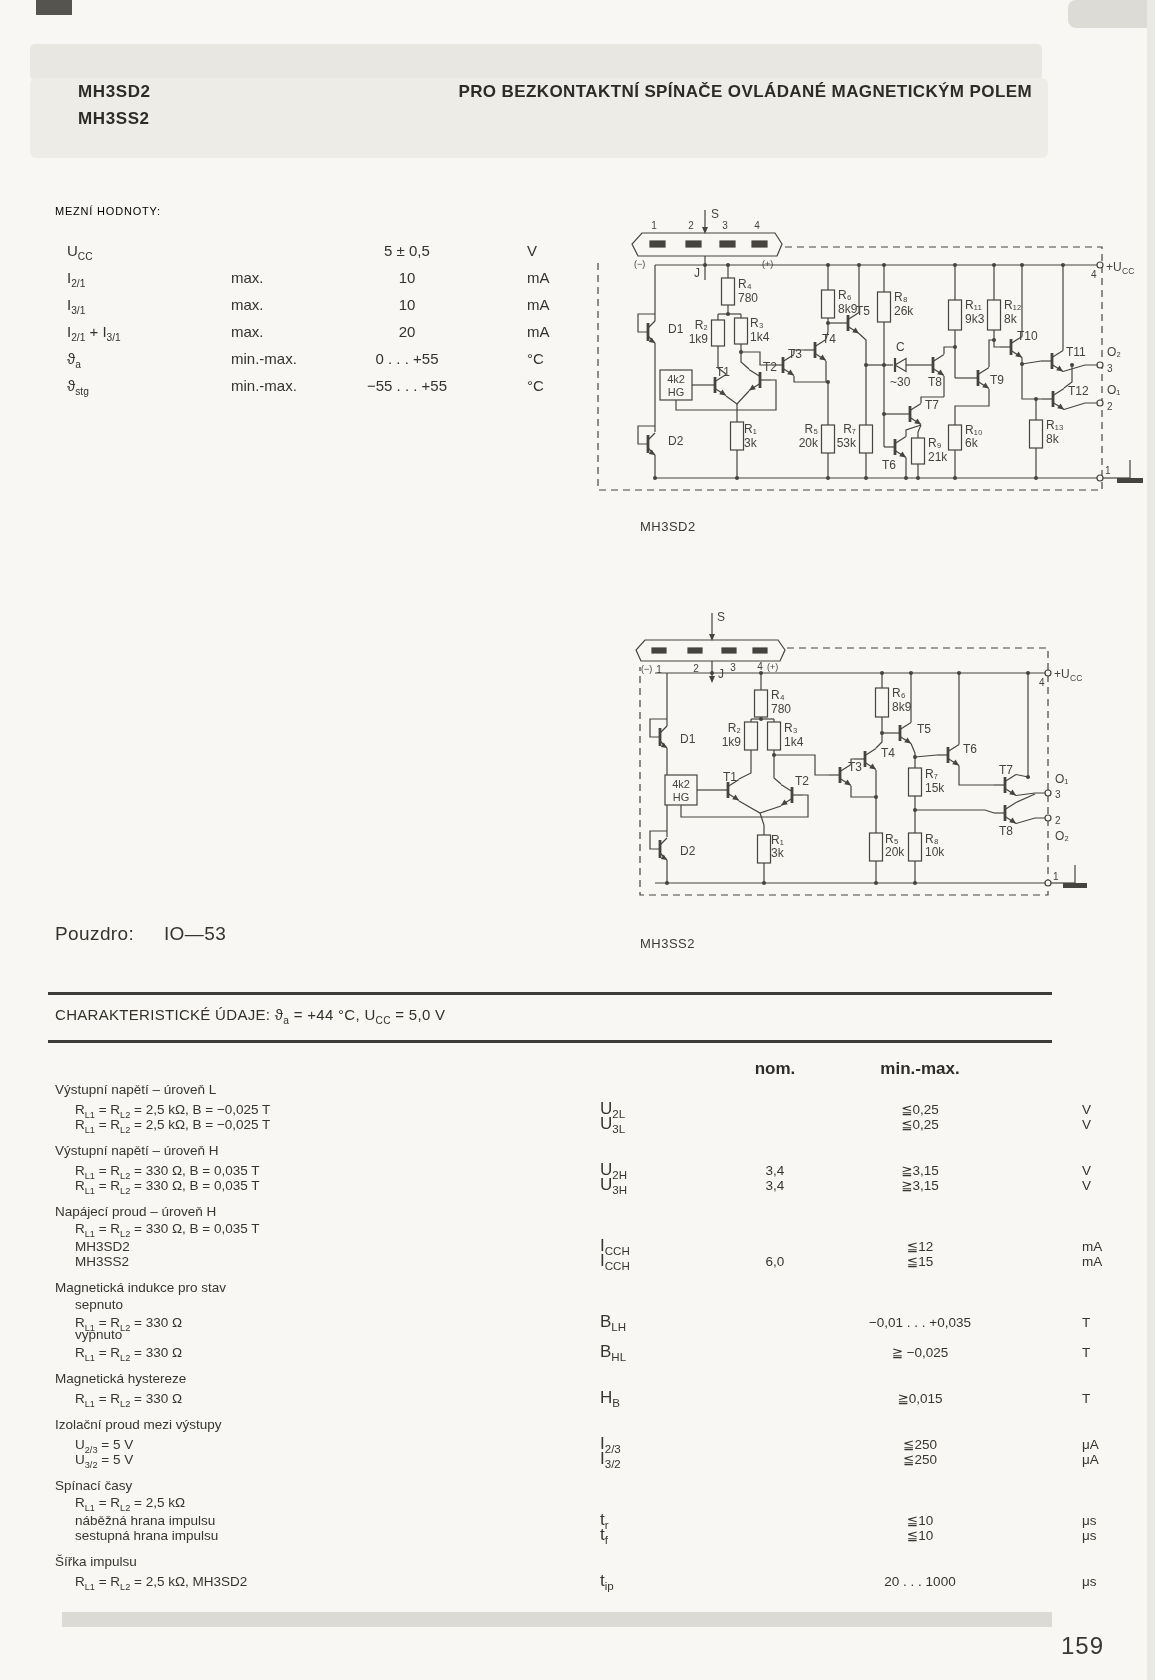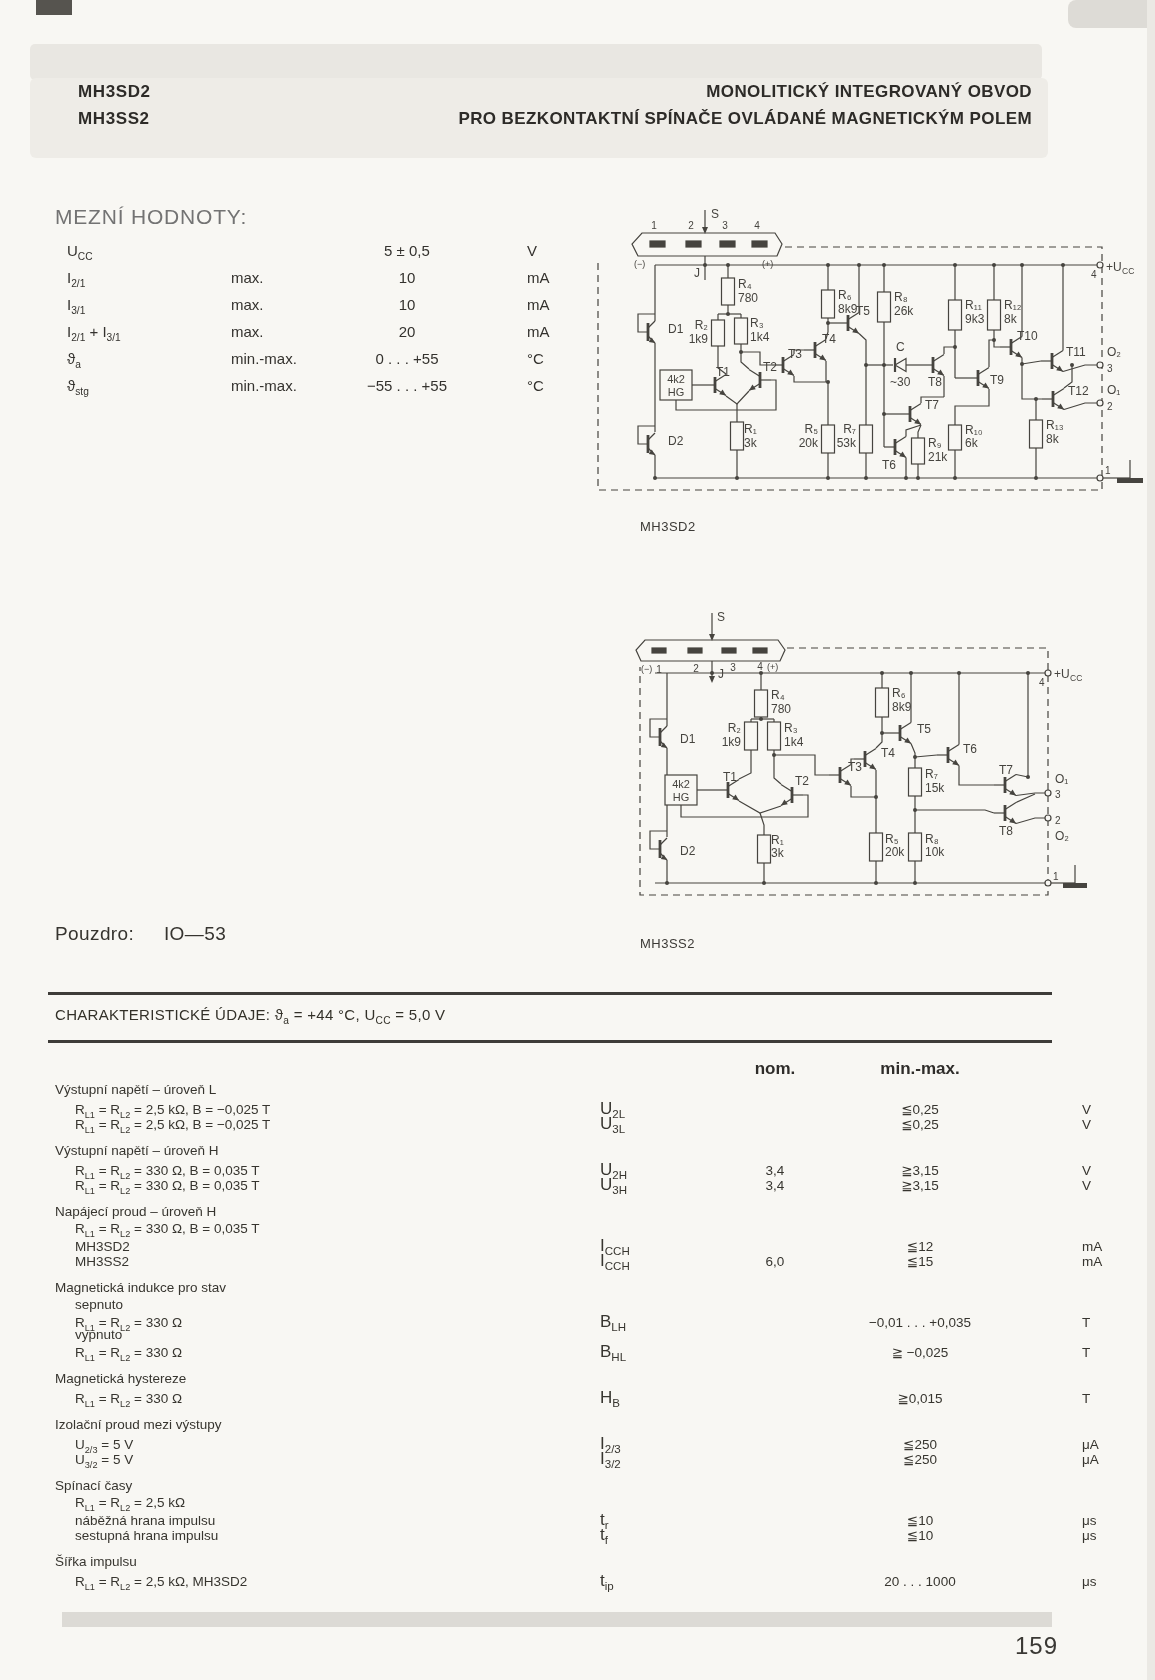--- a/index.html
+++ b/index.html
@@ -8,21 +8,21 @@
     background:#f8f7f3;color:#34322e;
     font-family:"Liberation Sans",sans-serif;
   }
   .abs{position:absolute;}
   sub{font-size:0.68em;line-height:0;}
   .smudge{position:absolute;pointer-events:none;}
   
   .partnos div{font-size:17px;font-weight:bold;letter-spacing:0.6px;line-height:27px;color:#2d2b28;}
   .doctitle{text-align:right;font-size:17px;font-weight:bold;letter-spacing:0.4px;line-height:27px;color:#2d2b28;}
   
-  .lheading{font-size:21px;letter-spacing:0.8px;color:#737373;}
+  .lheading{font-size:11px;letter-spacing:0.8px;color:#000000;}
   .lrow{display:grid;grid-template-columns:150px 115px 150px 1fr;height:27px;font-size:15px;align-items:baseline;margin-left:12px;}
   .lrow .lcond{padding-left:14px;}
   .lrow .lval{text-align:center;}
   .lrow .lunit{padding-left:45px;}
   
   .rule{position:absolute;background:#3e3c38;height:3px;}
   .ctitle-line{font-size:15px;letter-spacing:0.3px;color:#333129;}
   .colhead{position:absolute;font-weight:bold;font-size:17px;text-align:center;color:#2f2d2a;}
   .csec{margin-top:14px;}
   .csec:first-child{margin-top:0;}
@@ -45,21 +45,20 @@
 <div class="smudge" style="left:30px;top:78px;width:1018px;height:80px;background:#eeece7;border-radius:6px;"></div>
 <div class="smudge" style="left:36px;top:0;width:36px;height:15px;background:#56544f;"></div>
 <div class="smudge" style="left:1068px;top:0;width:87px;height:28px;background:#dddbd6;border-radius:8px;"></div>
 <div class="smudge" style="left:1147px;top:0;width:8px;height:1680px;background:#ebe9e4;"></div>
 
 <div class="abs partnos" style="left:78px;top:78px;">
   <div>MH3SD2</div>
   <div>MH3SS2</div>
 </div>
 <div class="abs doctitle" style="left:300px;top:78px;width:732px;">
-  <div>MONOLITICKÝ INTEGROVANÝ OBVOD</div>
   <div>PRO BEZKONTAKTNÍ SPÍNAČE OVLÁDANÉ MAGNETICKÝM POLEM</div>
 </div>
 
 <div class="abs lheading" style="left:55px;top:205px;">MEZNÍ HODNOTY:</div>
 <div class="abs" style="left:55px;top:242px;width:560px;">
   <div class="lrow">
     <div class="lsym"><span>U</span><sub>CC</sub></div>
     <div class="lcond"></div>
     <div class="lval">5 ± 0,5</div>
     <div class="lunit">V</div>
@@ -677,13 +676,13 @@
       <div class="sym"><span>t</span><sub>ip</sub></div>
       <div class="nom"></div>
       <div class="mm">20 . . . 1000</div>
       <div class="unit">μs</div>
     </div>
   </div>
 
 </div>
 
 <div class="smudge" style="left:62px;top:1612px;width:990px;height:15px;background:#dcdad5;"></div>
-<div class="abs pagenum" style="left:1015px;top:1632px;">159</div>
+<div class="abs pagenum" style="left:1061px;top:1632px;">159</div>
 
 </body></html>

